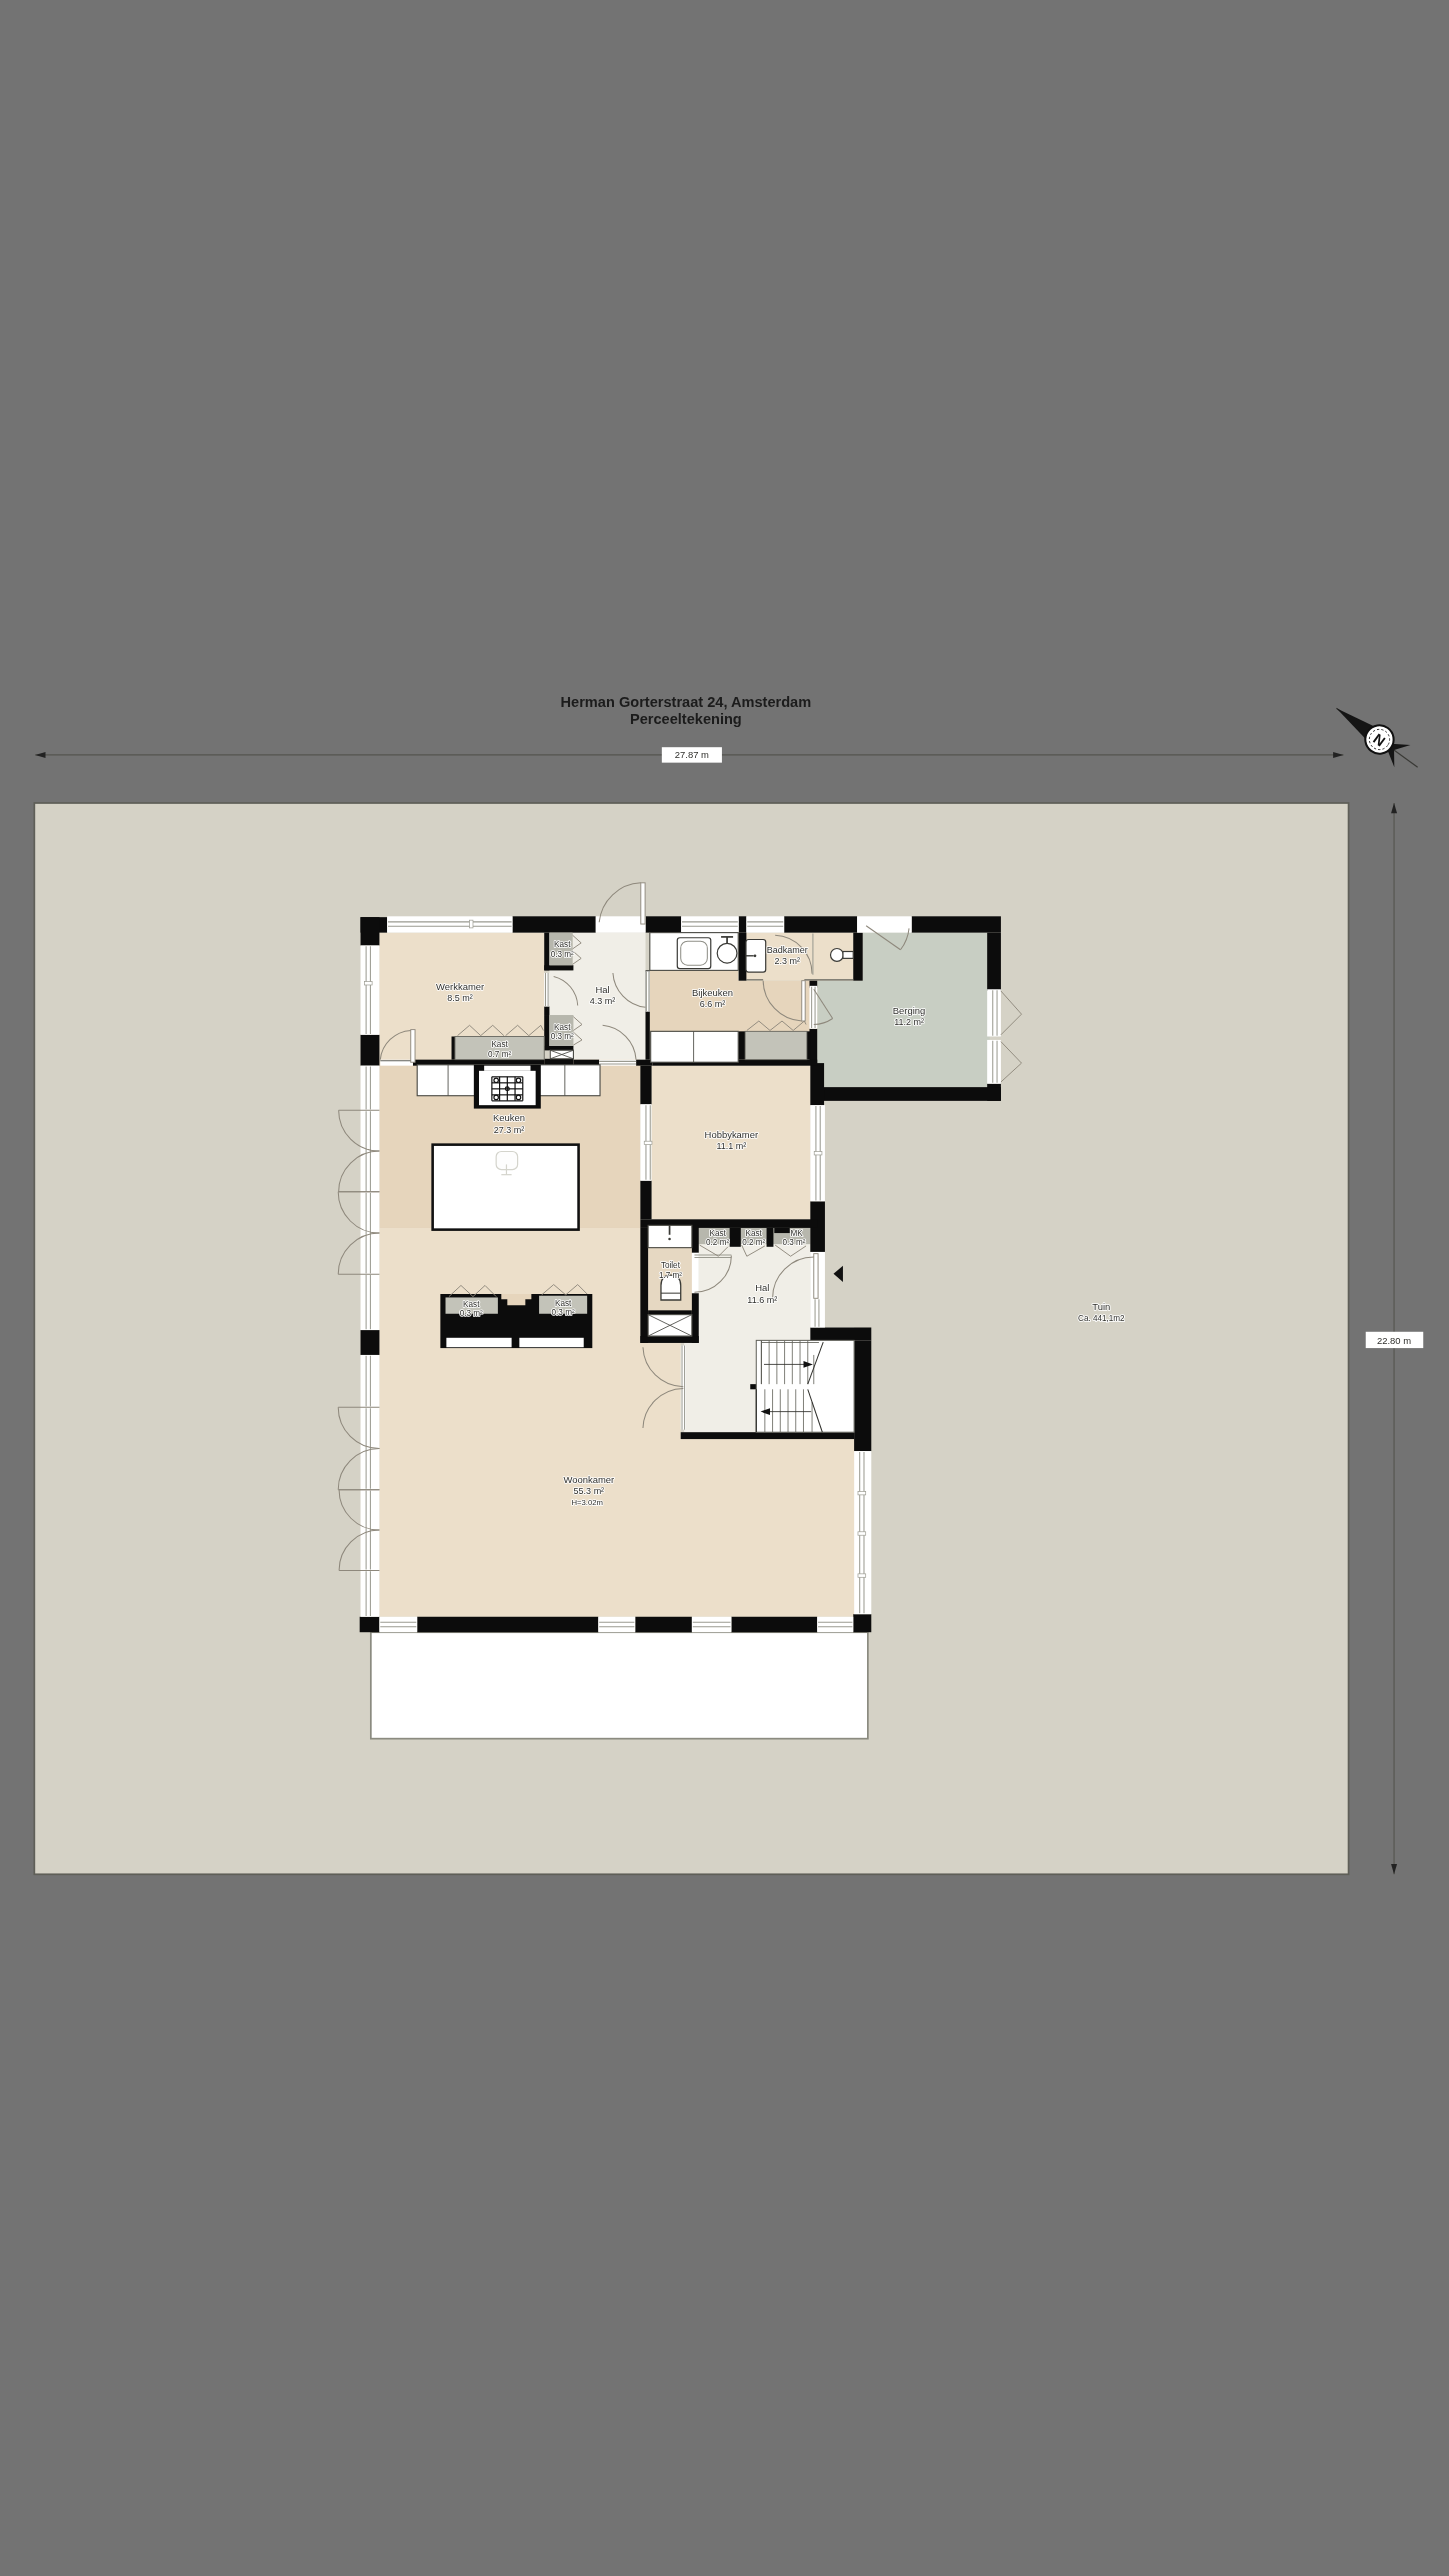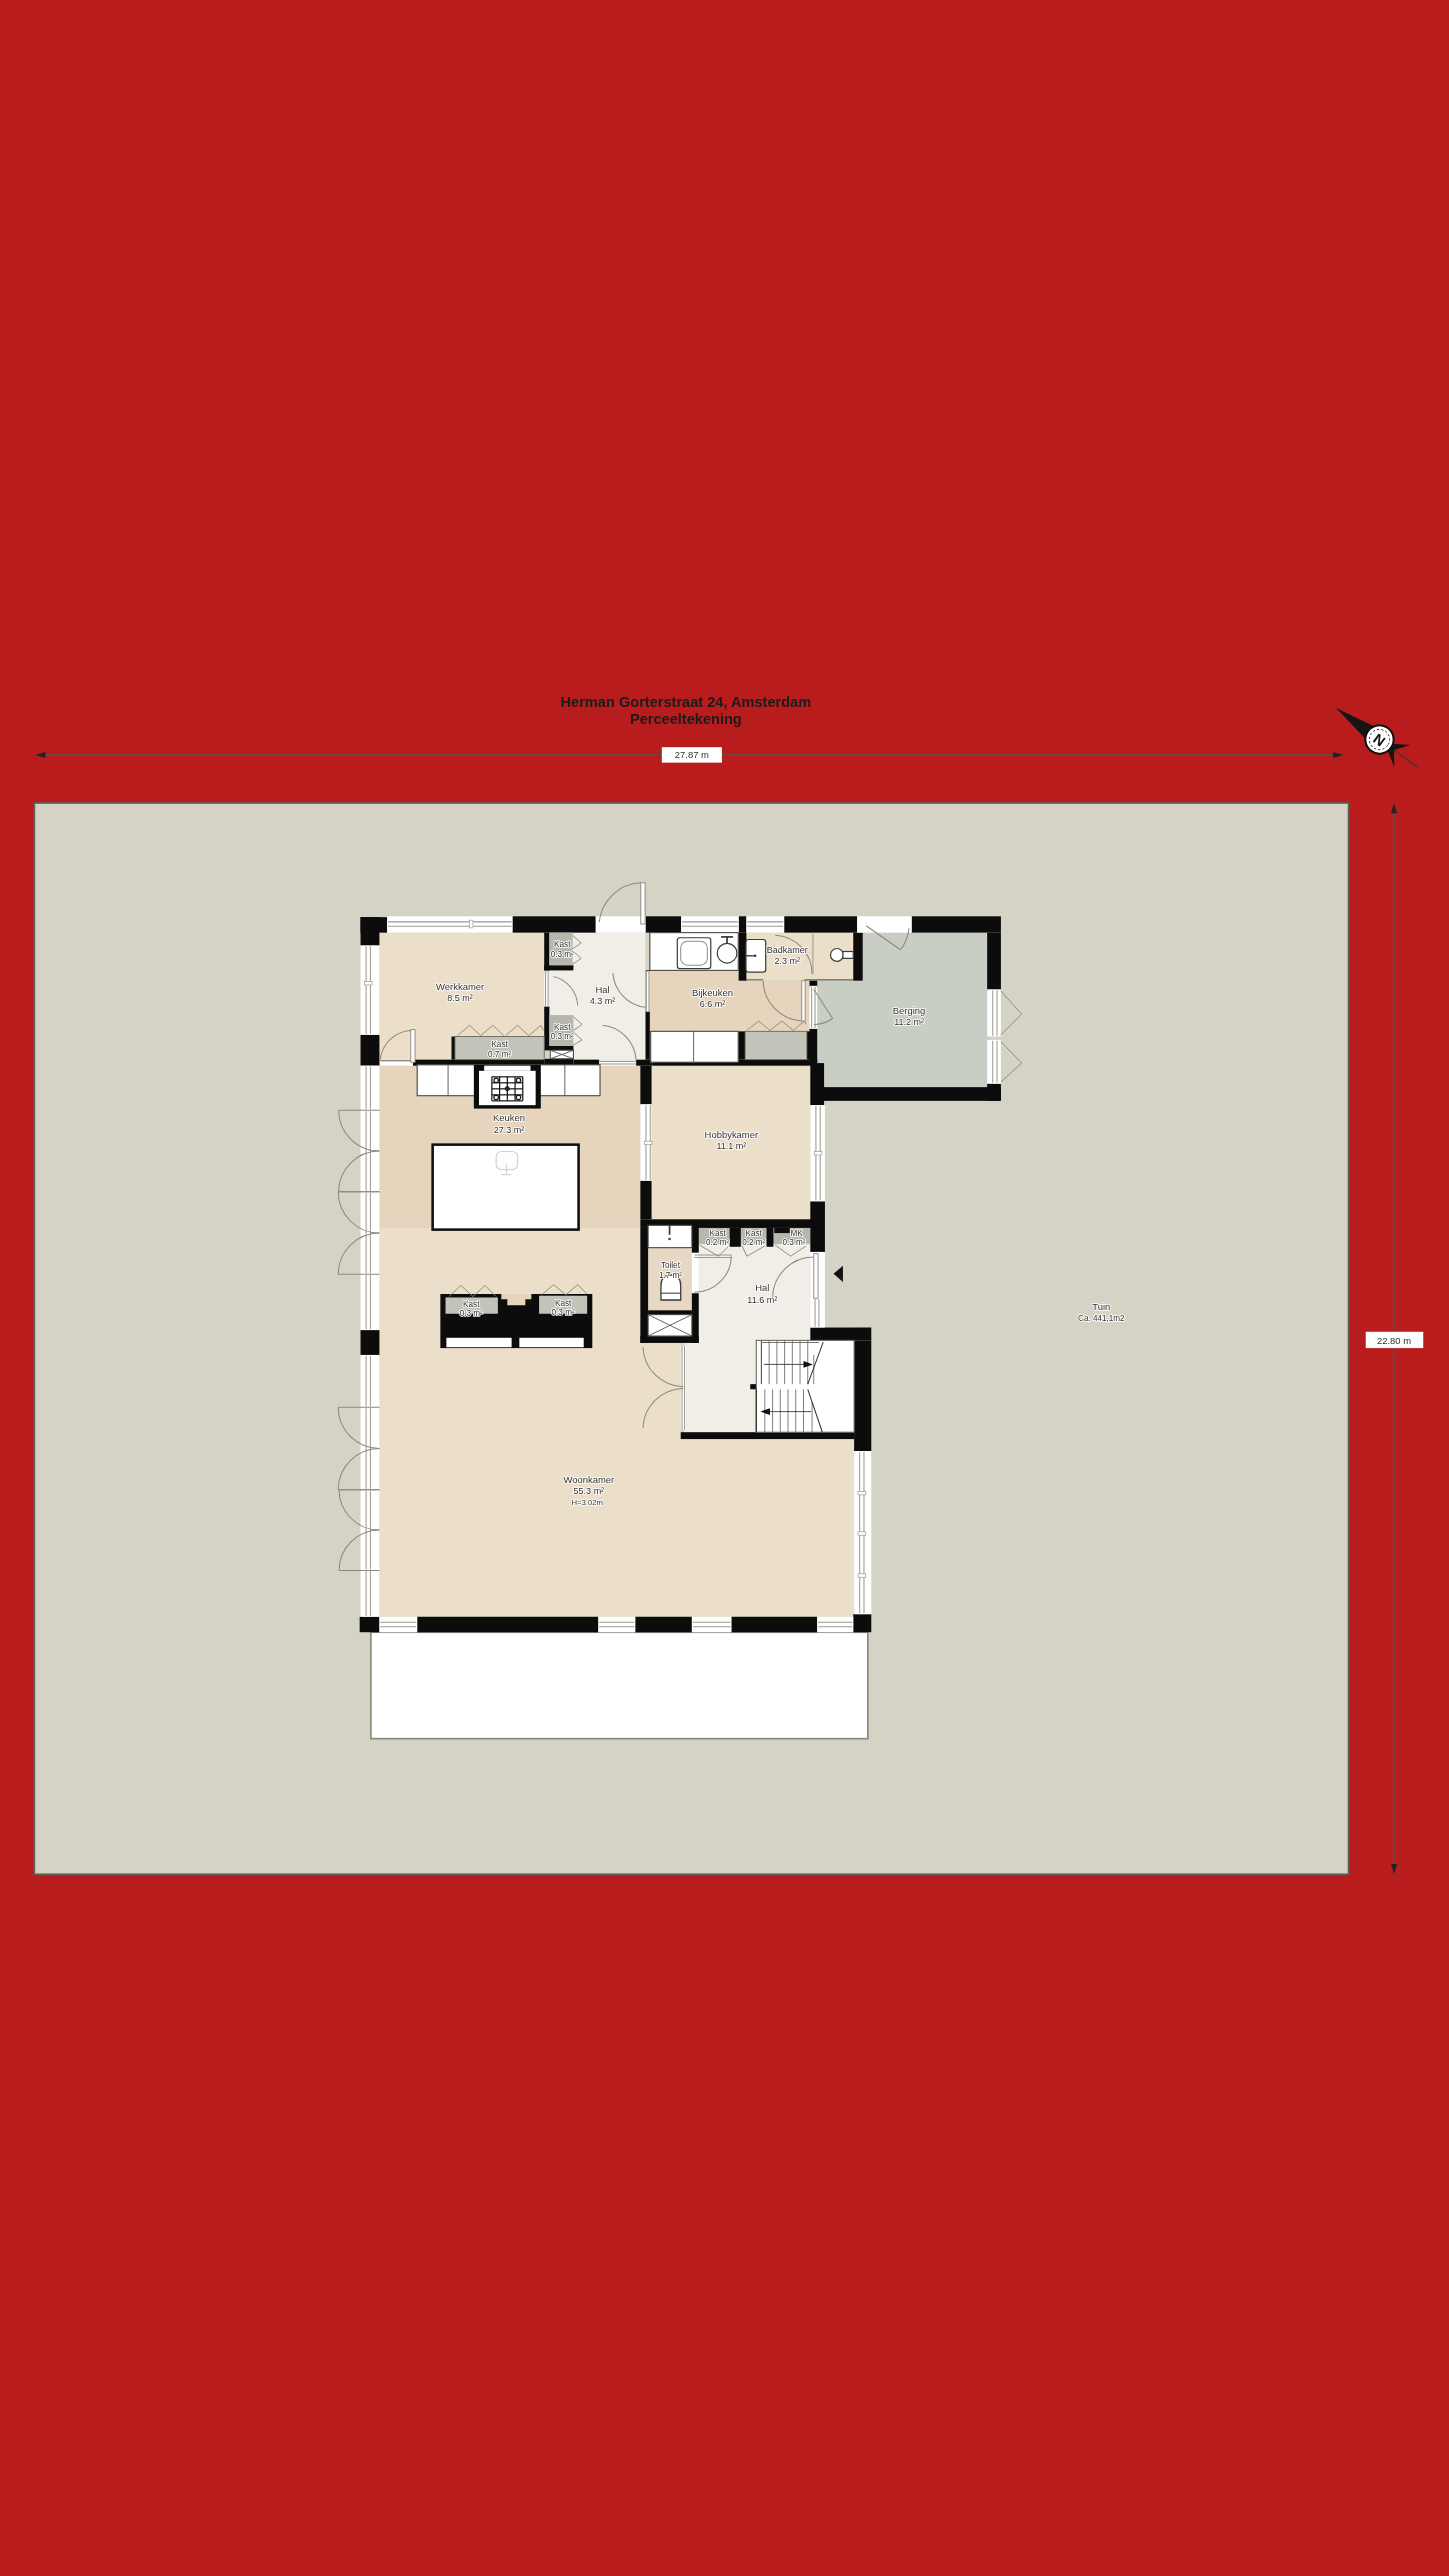--- a/index.html
+++ b/index.html
@@ -1,14 +1,14 @@
 <!DOCTYPE html>
 <html style="font-size:13.7px"><head><meta charset="utf-8"><style>
 html,body{margin:0;padding:0;background:#ffffff;}
-.pg{position:relative;width:1449px;height:2576px;background:#b91c1c;font-family:"Liberation Sans",sans-serif;text-align:center;}
+.pg{position:relative;width:1449px;height:2576px;background:#737373;font-family:"Liberation Sans",sans-serif;text-align:center;}
 text{font-family:"Liberation Sans",sans-serif;fill:#30302c;}
 .ttl{font-size:17px;font-weight:bold;fill:#1c1c1c;}
 .lbl{font-size:11px;}.sub{font-size:10.5px;}.tny{font-size:9.5px;}.hh{font-size:9px;}
 text{paint-order:stroke;stroke:#ffffff;stroke-width:2px;stroke-linejoin:round;}
 .ttl{stroke:none;}
 .w{fill:#0c0c0c;}
 .thin{stroke:#61615a;stroke-width:1.3;fill:none;}
 .gl{stroke:#9a9a90;stroke-width:1.2;fill:none;}
 .dr{stroke:#8e887c;stroke-width:1.2;fill:none;}
 .fo{stroke:#8e887c;stroke-width:1.1;fill:none;}

